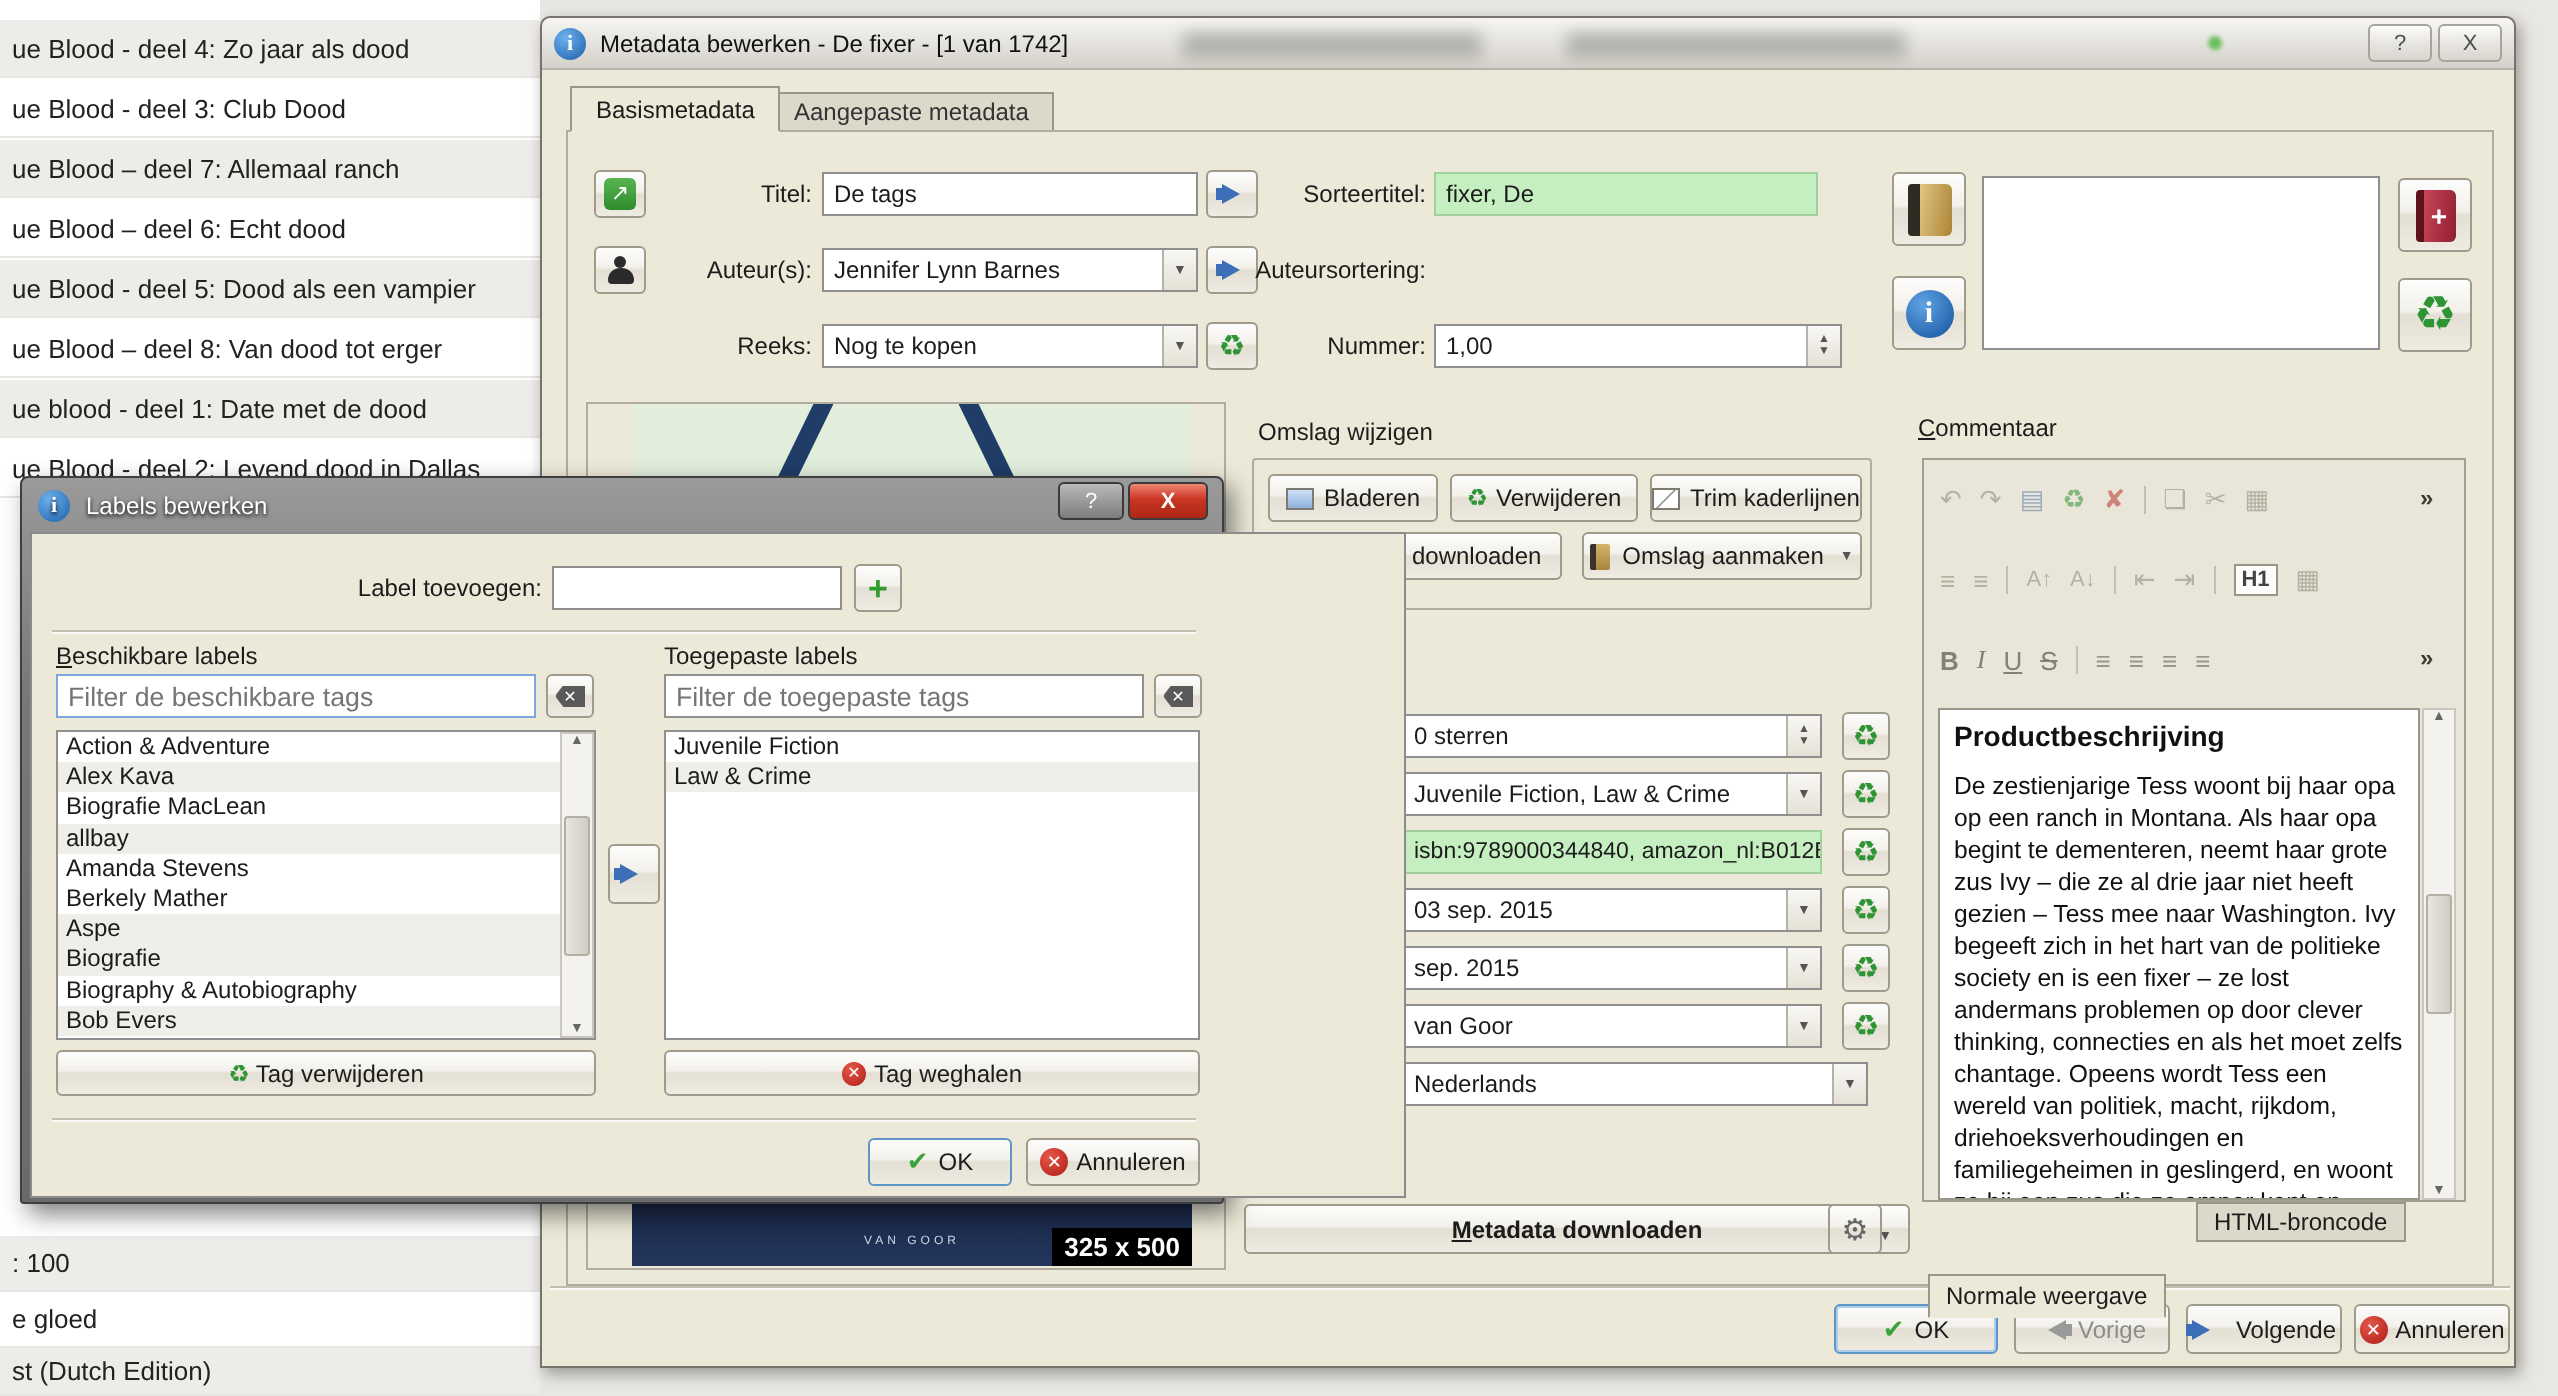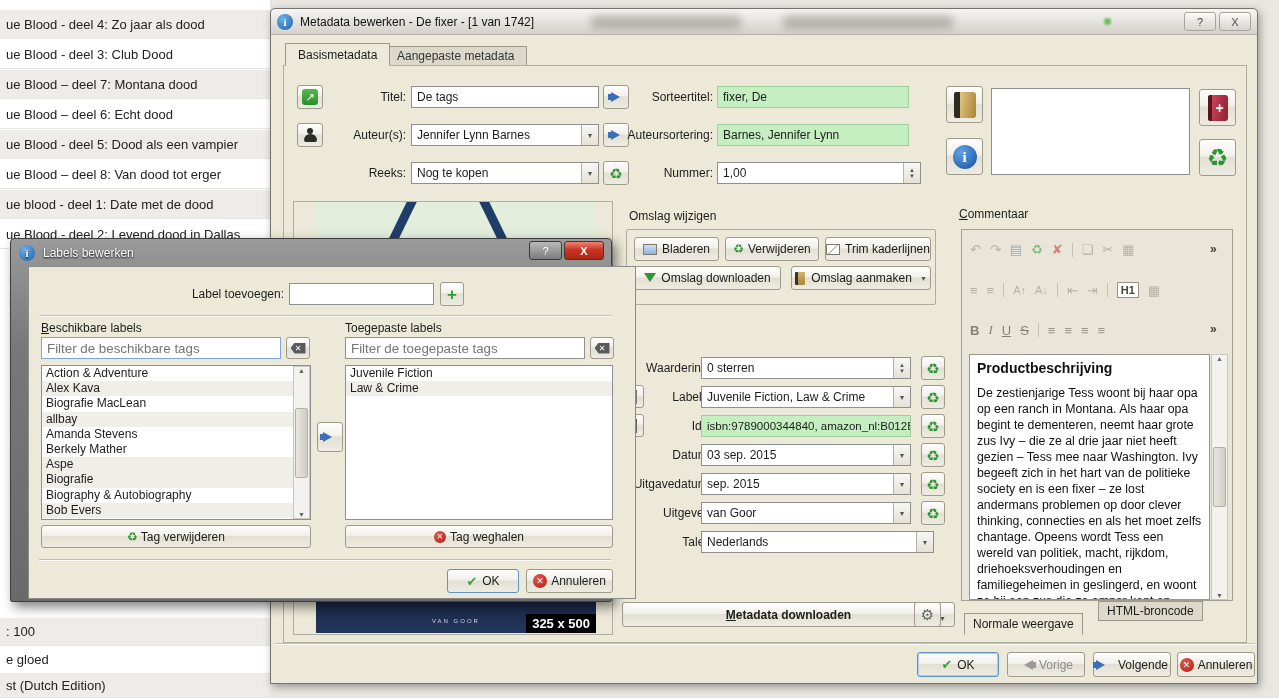--- a/index.html
+++ b/index.html
@@ -89,36 +89,36 @@
   .arrow-gray { width:0; height:0; border:5px solid transparent; border-left:9px solid #9a9a9a; margin-right:2px; position:relative; }
   .arrow-gray::before { content:""; position:absolute; left:-12px; top:-3px; width:5px; height:6px; background:#9a9a9a; }
   .arrow-left-gray { transform:rotate(180deg); margin:0 6px 0 0; }
 
   
   .labels-dialog { position:absolute; left:10px; top:238px; width:602px; height:364px; background:linear-gradient(#9a9a9a,#787878 30%,#6a6a6a); border:1px solid #3f3f3f; border-radius:4px 4px 2px 2px; box-shadow:4px 5px 12px rgba(0,0,0,.5); z-index:10; }
   .ld-titlebar { position:absolute; left:0; top:0; right:0; height:27px; display:flex; align-items:center; padding:0 8px; color:#fff; text-shadow:0 1px 2px #000; }
   .ld-cap { position:absolute; top:2px; height:19px; display:flex; align-items:center; justify-content:center; border:1px solid #3a3a3a; border-radius:3px; color:#fff; font-size:11px; }
   .ld-help { left:518px; width:33px; background:linear-gradient(#b9b9b9,#7d7d7d); }
   .ld-close { left:553px; width:40px; background:linear-gradient(#ee8573,#ca3523 45%,#ad2715); font-weight:bold; }
-  .ld-body { position:absolute; left:17px; top:27px; width:608px; height:333px; background:#ece9d8; border:1px solid #8b8b8b; }
+  .ld-body { position:absolute; left:4px; top:27px; width:688px; height:333px; background:#ece9d8; border:1px solid #8b8b8b; }
   .ld-list { position:absolute; background:#fff; border:1px solid #8f8f8f; overflow:hidden; }
   .ld-item { height:15.2px; line-height:15.2px; padding-left:4px; font-size:12px; white-space:nowrap; }
   .ld-item.alt { background:#efeee9; }
   .clear-btn { position:absolute; width:24px; height:22px; }
   .clear-ic { width:15px; height:11px; background:#5a5a5a; clip-path:polygon(28% 0,100% 0,100% 100%,28% 100%,0 50%); color:#fff; font-size:8px; line-height:11px; text-align:center; }
   .plus-ic { color:#2f9e2f; font-size:17px; font-weight:bold; line-height:1; }
   .hsep { position:absolute; height:2px; border-top:1px solid #c2bfb2; border-bottom:1px solid #fbfaf6; }
 </style>
 </head>
 <body>
 
 <div class="bg-list">
   <div class="bg-row alt" style="top:10px">ue Blood - deel 4: Zo jaar als dood</div>
   <div class="bg-row" style="top:40px">ue Blood - deel 3: Club Dood</div>
-  <div class="bg-row alt" style="top:70px">ue Blood – deel 7: Montana dood</div>
+  <div class="bg-row alt" style="top:70px">ue Blood – deel 7: Allemaal ranch</div>
   <div class="bg-row" style="top:100px">ue Blood – deel 6: Echt dood</div>
   <div class="bg-row alt" style="top:130px">ue Blood - deel 5: Dood als een vampier</div>
   <div class="bg-row" style="top:160px">ue Blood – deel 8: Van dood tot erger</div>
   <div class="bg-row alt" style="top:190px">ue blood - deel 1: Date met de dood</div>
   <div class="bg-row" style="top:220px">ue Blood - deel 2: Levend dood in Dallas</div>
   <div class="bg-row alt" style="top:618px;height:28px">: 100</div>
   <div class="bg-row" style="top:646px;height:28px">e gloed</div>
   <div class="bg-row alt" style="top:674px;height:24px">st (Dutch Edition)</div>
 </div>
 
@@ -153,21 +153,20 @@
     </div>
   <div class="lbl ulf" style="position:absolute;left:60px;top:114px;width:75px;height:24px">Auteur(s):</div>
   <div class="combo" style="position:absolute;left:140px;top:115px;width:188px;height:22px">
       <span class="val">Jennifer Lynn Barnes</span>
       <span class="dd">▼</span>
     </div>
   <div class="win-btn icon-btn24" style="left:332px;top:114px">
       <span class="arrow-blue"></span>
     </div>
   <div class="lbl" style="position:absolute;left:352px;top:114px;width:90px;height:24px">Auteursortering:</div>
-  <div class="input green" style="position:absolute;left:446px;top:115px;width:192px;height:22px">Barnes, Jennifer Lynn</div>
 
   <div class="lbl" style="position:absolute;left:60px;top:152px;width:75px;height:24px">Reeks:</div>
   <div class="combo" style="position:absolute;left:140px;top:153px;width:188px;height:22px">
       <span class="val">Nog te kopen</span>
       <span class="dd">▼</span>
     </div>
   <div class="win-btn icon-btn24" style="left:332px;top:152px">
       <span class="recycle">♻</span>
     </div>
   <div class="lbl ulf" style="position:absolute;left:360px;top:152px;width:82px;height:24px">Nummer:</div>
@@ -337,21 +336,21 @@
     <div class="cm-text">
       <h3>Productbeschrijving</h3>
       <p>De zestienjarige Tess woont bij haar opa op een ranch in Montana. Als haar opa begint te dementeren, neemt haar grote zus Ivy – die ze al drie jaar niet heeft gezien – Tess mee naar Washington. Ivy begeeft zich in het hart van de politieke society en is een fixer – ze lost andermans problemen op door clever thinking, connecties en als het moet zelfs chantage. Opeens wordt Tess een wereld van politiek, macht, rijkdom, driehoeksverhoudingen en familiegeheimen in geslingerd, en woont ze bij een zus die ze amper kent en vooral niet vertrouwt. Erger nog, wanneer Tess</p>
     </div>
     <div class="sb" style="left:249px;top:124px;height:246px">
       <span>▲</span>
         <span class="thumb" style="height:60px"></span>
         <span>▼</span>
     </div>
   </div>
-  <div class="cm-tab ulf" style="left:693px;top:604px;height:22px;background:#ece9d8;border-bottom-color:#ece9d8;z-index:2">Normale weergave</div>
+  <div class="cm-tab ulf" style="left:693px;top:628px;height:22px;background:#ece9d8;border-bottom-color:#ece9d8;z-index:2">Normale weergave</div>
   <div class="cm-tab ulf" style="left:827px;top:592px;height:20px;background:#dcd8ca">HTML-broncode</div>
 
   <div class="win-btn" style="position:absolute;left:351px;top:593px;width:333px;height:25px;font-weight:bold">
       <span class="ulf" style="text-decoration:none">Metadata downloaden</span>
       <span style="font-size:7px;color:#555;position:absolute;right:8px;bottom:4px">▼</span>
     </div>
   <div class="win-btn" style="position:absolute;left:643px;top:593px;width:27px;height:25px;font-size:15px;color:#666">
       <span>⚙</span>
     </div>
 

